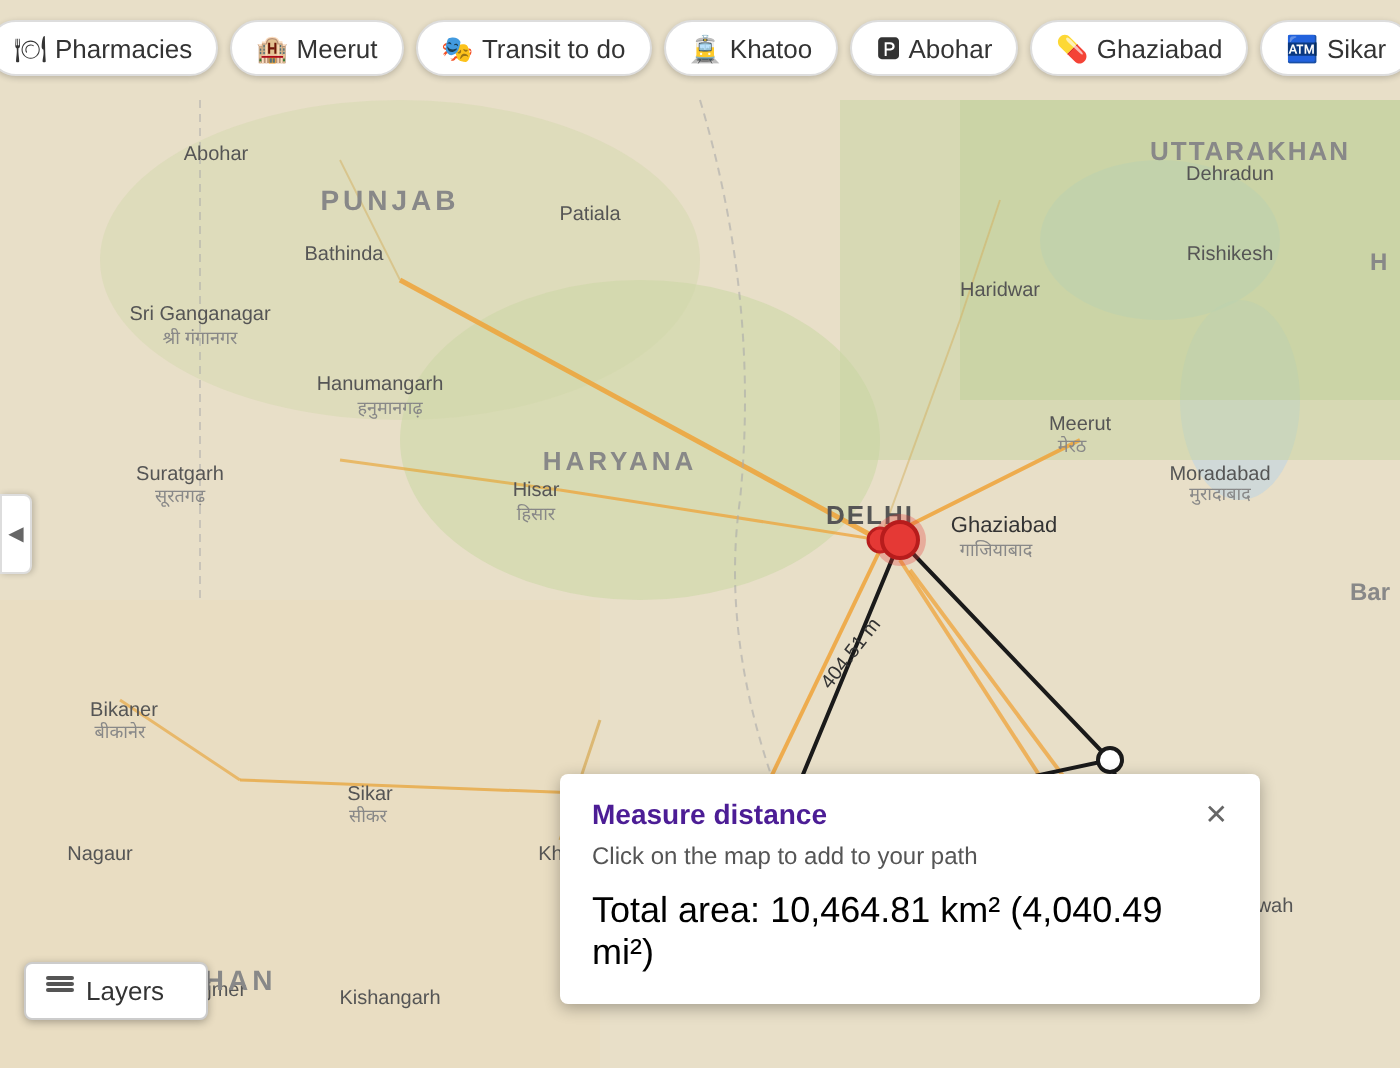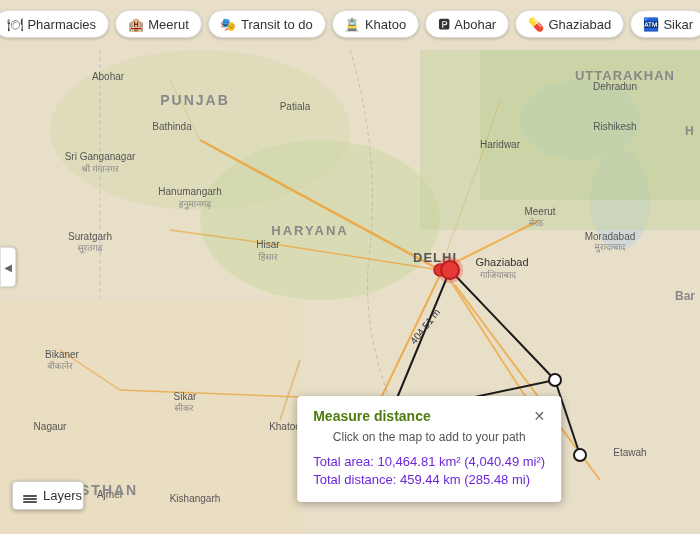--- a/index.html
+++ b/index.html
@@ -77,28 +77,28 @@
     
     .layers-btn {
       position: absolute;
       bottom: 24px;
       left: 12px;
       background: white;
       border: 1px solid #ccc;
       border-radius: 4px;
       padding: 6px 10px;
       display: flex;
-      align-items: flex-end;
+      align-items: flex-start;
       gap: 6px;
       cursor: pointer;
       z-index: 10;
       font-size: 13px;
       color: #333;
       box-shadow: 0 1px 4px rgba(0,0,0,0.3);
-      width: 72px;
+      width: 92px;
     }
 
     .layers-icon-stack {
       display: flex;
       flex-direction: column;
       gap: 1px;
     }
 
     .layer-line {
       width: 14px;
@@ -125,40 +125,39 @@
     .measure-popup .popup-header {
       display: flex;
       justify-content: space-between;
       align-items: center;
       margin-bottom: 6px;
     }
 
     .measure-popup .popup-title {
       font-weight: bold;
       font-size: 14px;
-      color: #4d7c0f;
+      color: #4c1d95;
     }
 
     .measure-popup .close-btn {
       cursor: pointer;
       color: #666;
       font-size: 14px;
       line-height: 1;
     }
 
     .measure-popup .popup-subtitle {
       color: #555;
       font-size: 12px;
       margin-bottom: 10px;
-      text-align: center;
     }
 
     .measure-popup .measure-row {
-      color: #6d28d9;
-      font-size: 13px;
+      color: #000000;
+      font-size: 18px;
       margin-bottom: 3px;
     }
 
     
     .map-pin {
       position: absolute;
       width: 16px;
       height: 16px;
       border-radius: 50%;
       background: white;
@@ -344,19 +343,15 @@
   <div class="measure-popup">
     <div class="popup-header">
       <span class="popup-title">Measure distance</span>
       <span class="close-btn">✕</span>
     </div>
     <div class="popup-subtitle">Click on the map to add to your path</div>
     <div class="measure-row">
       <span>Total area:</span>
       <span>10,464.81 km² (4,040.49 mi²)</span>
     </div>
-    <div class="measure-row">
-      <span>Total distance:</span>
-      <span>459.44 km (285.48 mi)</span>
-    </div>
   </div>
 
 </div>
 
 </body></html>

